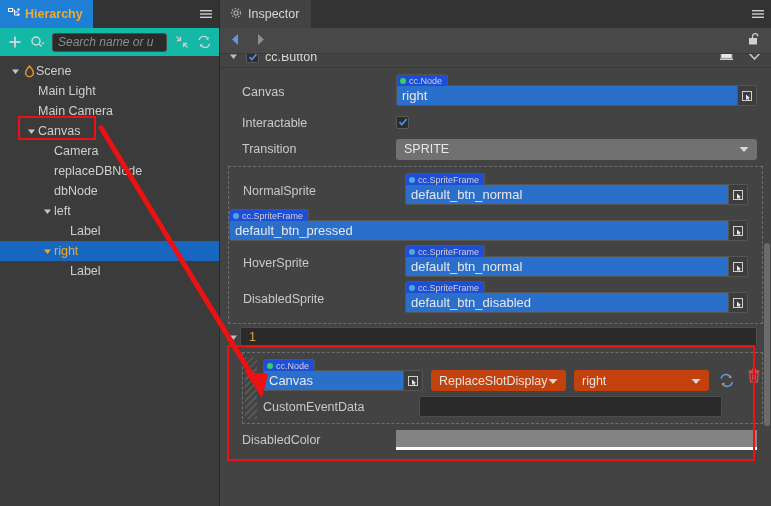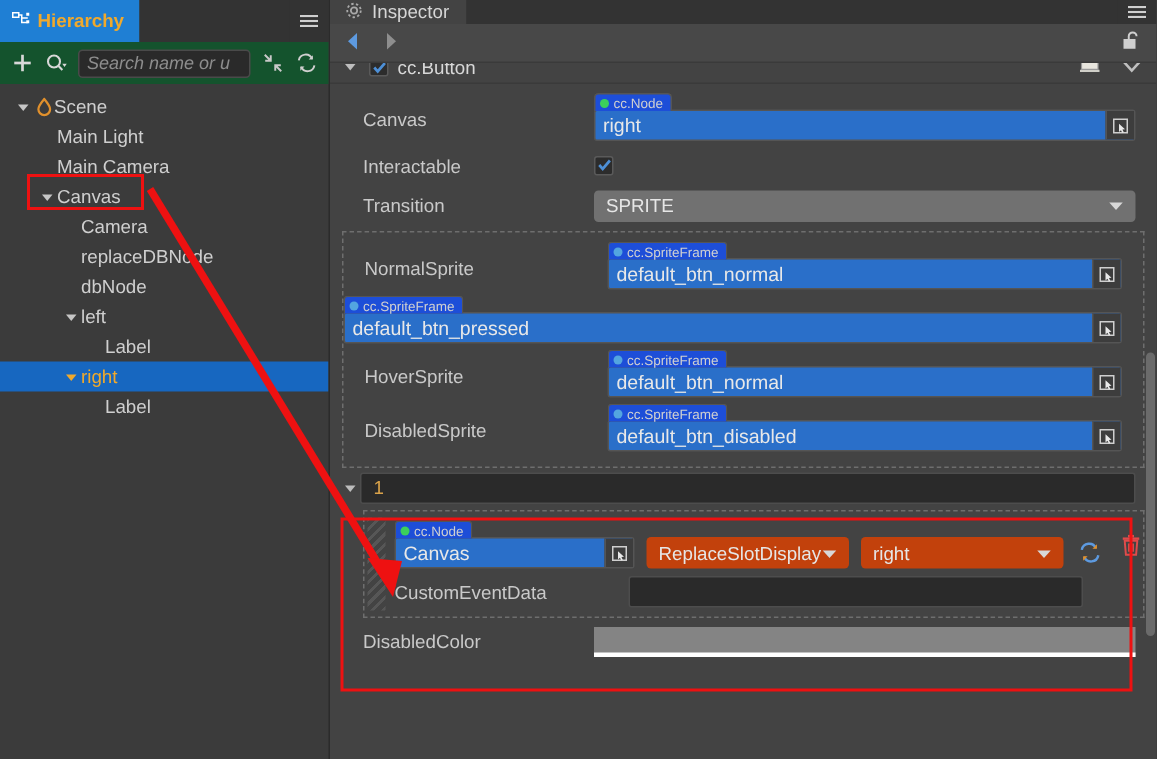--- a/index.html
+++ b/index.html
@@ -29,21 +29,21 @@
     padding: 0 10px 0 8px;
     background: #1f7fd4;
     color: #f0a92c; font-size: 12.5px; font-weight: bold;
   }
   .tab-rest { flex: 1; background: #333333; }
   .hamburger { width: 26px; display: flex; align-items: center; justify-content: center; }
   .hamburger svg { display: block; }
 
   .toolbar {
     height: 28px; flex-shrink: 0;
-    background: #14532d;
+    background: #14b8a6;
     display: flex; align-items: center; gap: 6px;
     padding: 0 6px;
   }
   .tb-icon { width: 17px; height: 18px; display: flex; align-items: center; justify-content: center; cursor: default; }
   .searchbox {
     flex: 1; height: 19px;
     background: #2a2a2a; border: 1px solid #4a4a4a; border-radius: 3px;
     display: flex; align-items: center; padding: 0 5px;
   }
   .searchbox input {
@@ -63,21 +63,21 @@
   .tri { width: 14px; display: inline-flex; align-items: center; justify-content: center; }
   .tri svg { display:block; }
   .tr-label { line-height: 20px; }
   .scene-icon { width: 14px; display:inline-flex; align-items:center; justify-content:center; }
 
   
   #inspector {
     flex: 1; height: 506px; background: #434343;
     display: flex; flex-direction: column; position: relative;
   }
-  .insp-tabbar { height: 16px; background: #333333; display: flex; align-items: stretch; flex-shrink: 0; }
+  .insp-tabbar { height: 28px; background: #333333; display: flex; align-items: stretch; flex-shrink: 0; }
   .insp-tab {
     display:flex; align-items:center; gap:6px;
     padding: 0 12px 0 10px; background: #434343; color: #d6d6d6; font-size: 12.5px;
   }
   .insp-tab-rest { flex:1; background: #333333; }
 
   .navrow {
     height: 26px; flex-shrink: 0; background: #484848;
     display:flex; align-items:center; padding: 0 10px; gap: 14px;
     border-bottom: 1px solid #3a3a3a;

